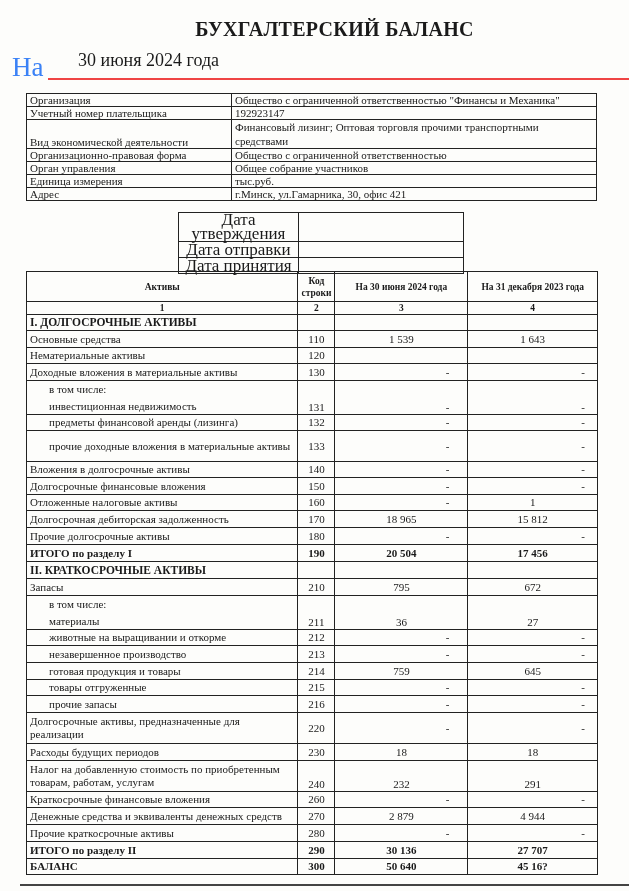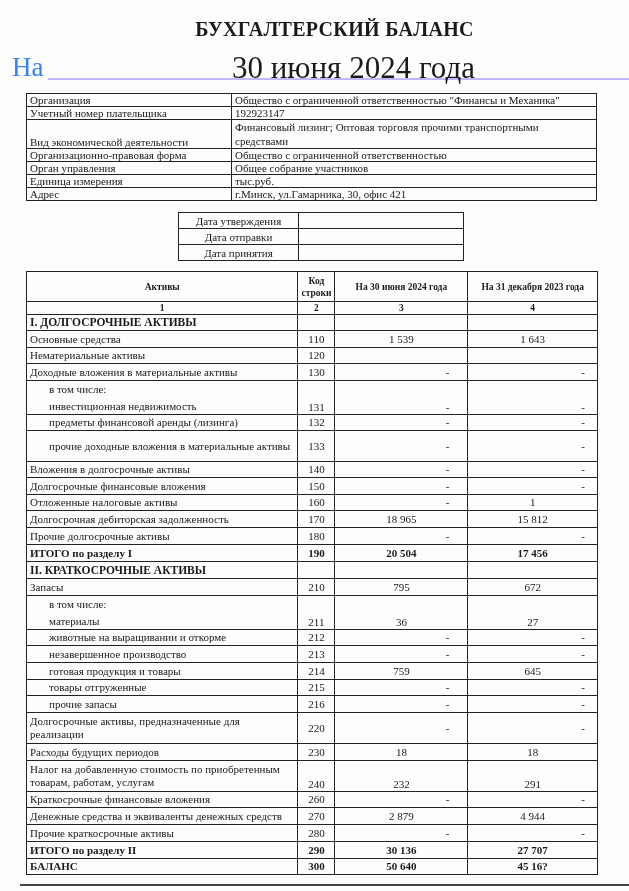--- a/index.html
+++ b/index.html
@@ -13,30 +13,30 @@
   .title {
     position: absolute; left: 0; width: 629px; top: 18px;
     text-align: center; font-weight: bold; font-size: 20px; letter-spacing: 0.3px;
     padding-left: 40px; box-sizing: border-box;
   }
   .na-label {
     position: absolute; left: 12px; top: 52px; font-size: 27px; color: #3b82f6;
   }
   .date-line {
     position: absolute; left: 48px; top: 50px; width: 581px; height: 30px;
-    border-bottom: 2px solid #c4b5fd;
-    text-align: center; font-size: 31px; box-sizing: border-box;
+    border-bottom: 2px solid #ef4444;
+    font-size: 18px; box-sizing: border-box;
     padding-left: 30px;
   }
   table { border-collapse: collapse; position: absolute; }
   td, th { border: 1px solid #222; padding: 0 3px; }
   .info { left: 26px; top: 93px; width: 571px; font-size: 11px; }
   .info td { height: 12px; line-height: 12px; vertical-align: bottom; }
   .info td.k { width: 198px; }
-  .dates { left: 178px; top: 212px; width: 286px; font-size: 11px; }
+  .dates { left: 178px; top: 212px; width: 286px; font-size: 17px; }
   .dates td { height: 15px; line-height: 14px; }
   .dates td.k { width: 113px; text-align: center; }
   .main { left: 26px; top: 271px; width: 572px; font-size: 11px; }
   .main th { font-weight: bold; font-size: 9.5px; text-align: center; line-height: 12px; }
   .main td { line-height: 13px; }
   .main td.name { width: 264px; }
   .main td.code, .main th.code { width: 30px; text-align: center; }
   .main td.v3 { width: 123px; position: relative; }
   .main td.v4 { width: 124px; position: relative; }
   .main .num-center { text-align: center; }

